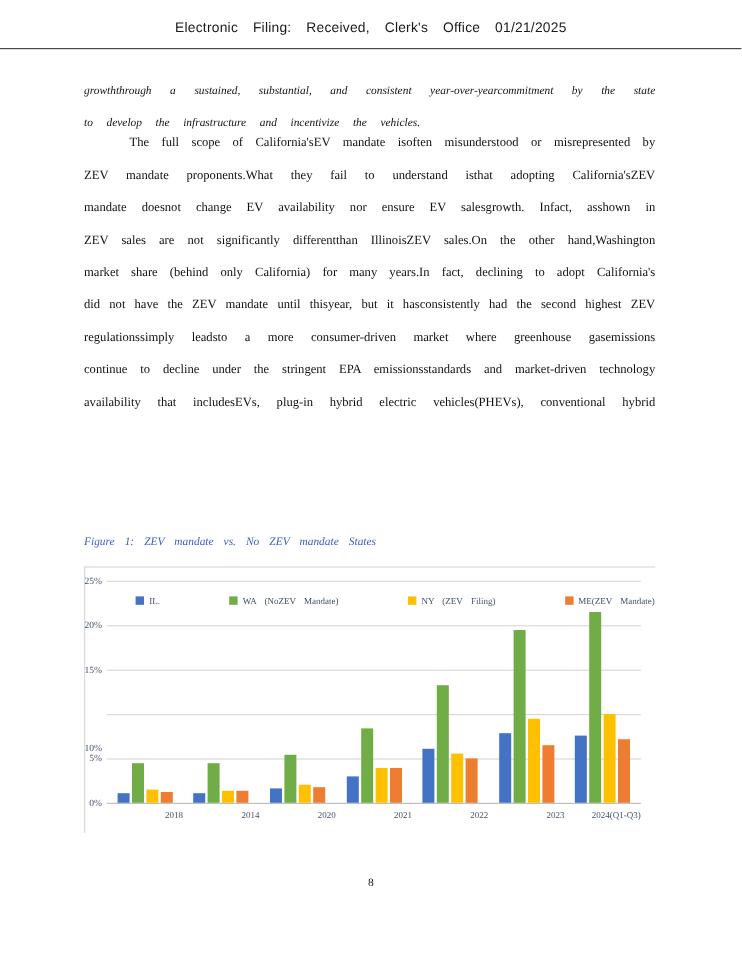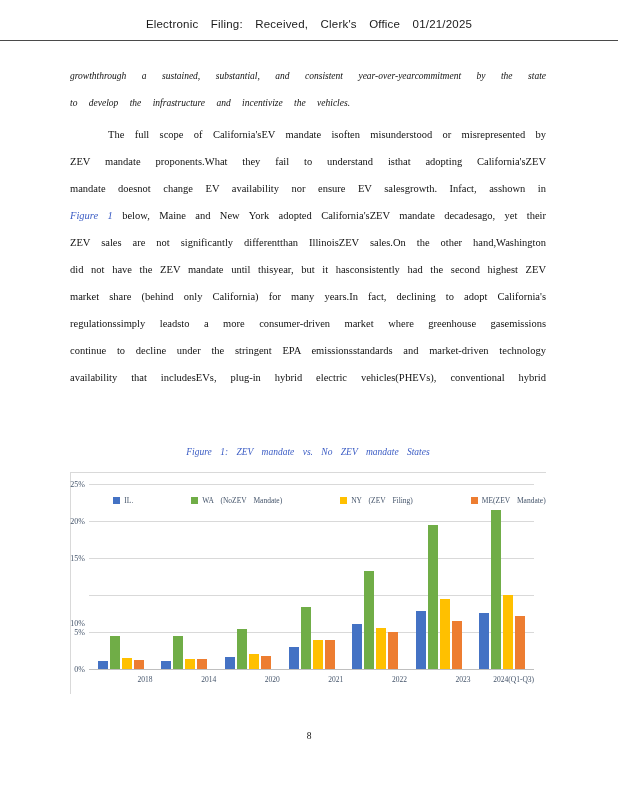--- a/index.html
+++ b/index.html
@@ -19,30 +19,30 @@
     border-top:1px solid #4a4a4a;
   }
   
   .intro-para{
     position:absolute;top:63px;left:70px;width:476px;
     font-size:9.5px;font-style:italic;line-height:27px;color:#111;
   }
   .intro-line-1{text-align:justify;text-align-last:justify;}
   .intro-line-2{word-spacing:9px;}
   .body-para{
-    position:absolute;top:121px;left:70px;width:476px;
+    position:absolute;top:106px;left:70px;width:476px;
     font-size:10.5px;line-height:27px;color:#111;
   }
   .body-line{text-align:justify;text-align-last:justify;white-space:normal;}
   .body-line.last{text-align-last:left;word-spacing:4px;}
   .body-line.indent{text-indent:38px;}
   .figure-ref{font-style:italic;color:#3b5cc4;}
   
   .figure-caption{
-    position:absolute;top:447px;left:70px;width:476px;text-align:center;
+    position:absolute;top:447px;left:70px;width:476px;
     font-size:9.5px;font-style:italic;color:#3b5cc4;word-spacing:6px;
   }
   
   .chart-frame{
     position:absolute;top:472px;left:70px;width:475px;height:221px;
     border-top:1px solid #d9d9d9;border-left:1px solid #d9d9d9;
     font-family:"Liberation Serif","DejaVu Serif",serif;
   }
   .plot-area{position:absolute;left:18px;top:11px;width:445px;height:185px;}
   .gridline{position:absolute;left:0;width:445px;height:0;border-top:1px solid #d9d9d9;}
@@ -87,24 +87,23 @@
 
 <div class="intro-para" id="intro-para">
     <div class="intro-line-1">growththrough a sustained, substantial, and consistent year-over-yearcommitment by the state</div>
     <div class="intro-line-2">to develop the infrastructure and incentivize the vehicles.</div>
   </div>
 
 <div class="body-para" id="body-para">
     <div class="body-line indent"><span>The full scope of California'sEV mandate isoften misunderstood or misrepresented by</span></div>
     <div class="body-line"><span>ZEV mandate proponents.What they fail to understand isthat adopting California'sZEV</span></div>
     <div class="body-line"><span>mandate doesnot change EV availability nor ensure EV salesgrowth. Infact, asshown in</span></div>
-    <div class="body-line"><span class="figure-ref">Figure 1</span><span> below, Maine and New York adopted California'sZEV mandate decadesago, yet their</span></div>
     <div class="body-line"><span>ZEV sales are not significantly differentthan IllinoisZEV sales.On the other hand,Washington</span></div>
+    <div class="body-line"><span>market share (behind only California) for many years.In fact, declining to adopt California's</span></div>
     <div class="body-line"><span>did not have the ZEV mandate until thisyear, but it hasconsistently had the second highest ZEV</span></div>
-    <div class="body-line"><span>market share (behind only California) for many years.In fact, declining to adopt California's</span></div>
     <div class="body-line"><span>regulationssimply leadsto a more consumer-driven market where greenhouse gasemissions</span></div>
     <div class="body-line"><span>continue to decline under the stringent EPA emissionsstandards and market-driven technology</span></div>
     <div class="body-line"><span>availability that includesEVs, plug-in hybrid electric vehicles(PHEVs), conventional hybrid</span></div>
   </div>
 
 <div class="figure-caption">Figure 1: ZEV mandate vs. No ZEV mandate States</div>
 
 <div class="chart-frame">
   <div class="plot-area" id="plot-area">
     <div id="grid-layer">

